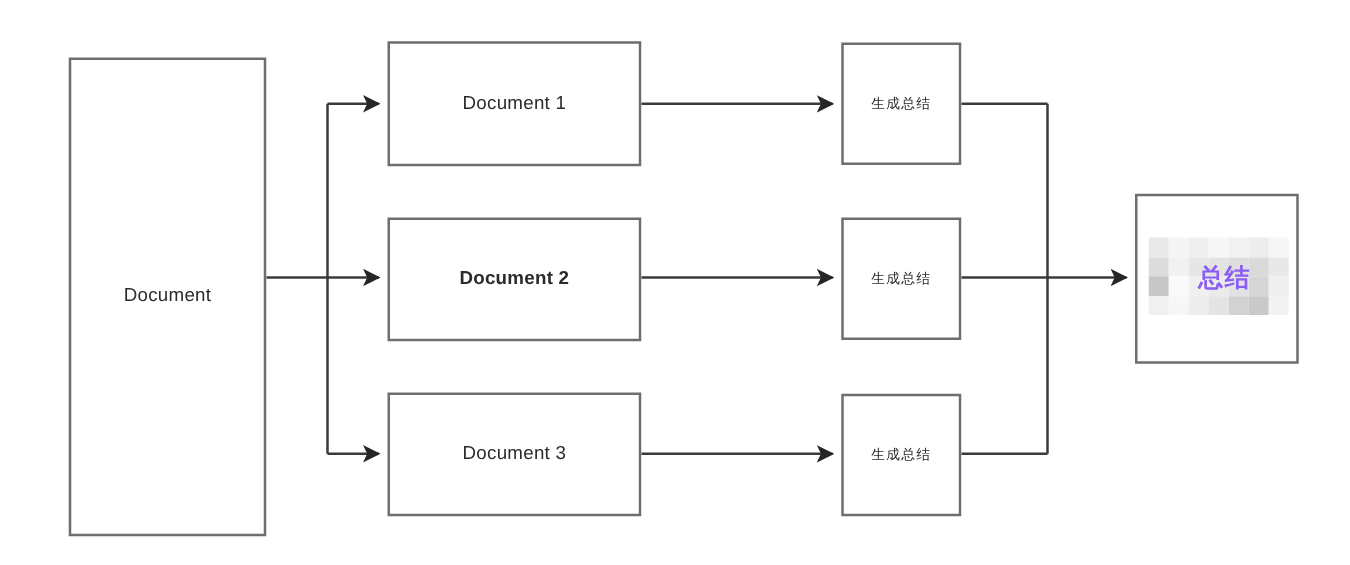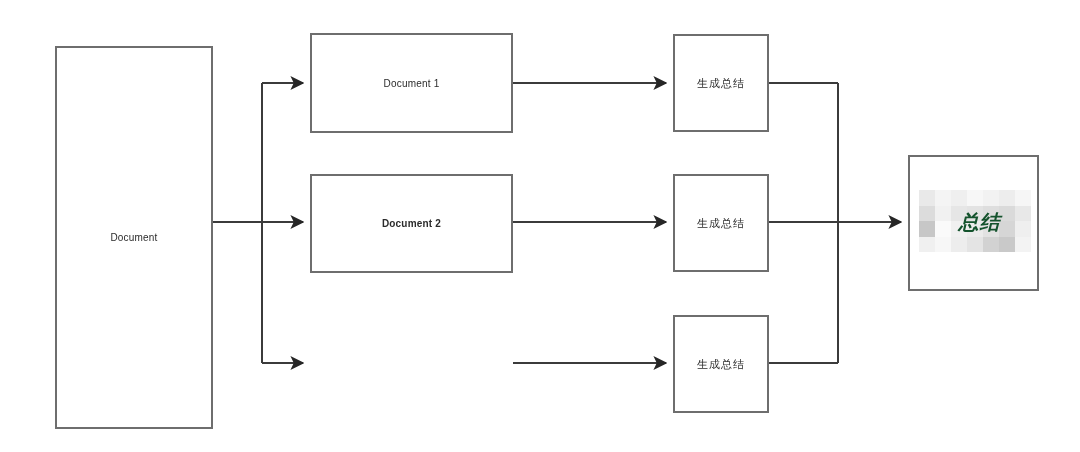--- a/index.html
+++ b/index.html
@@ -30,21 +30,21 @@
     border: 2px solid #6e6e6e;
     background: #ffffff;
     display: flex;
     align-items: center;
     justify-content: center;
     color: #2b2b2b;
     letter-spacing: 0.2px;
     z-index: 3;
   }
   .node-label {
-    font-size: 10px;
+    font-size: 15px;
     line-height: 1.1;
     white-space: nowrap;
   }
   .node-cn .node-label {
     font-size: 11px;
     letter-spacing: 1px;
   }
   
   #node-source {
     left: 55px;
@@ -87,24 +87,23 @@
     grid-template-columns: repeat(7, 1fr);
     grid-template-rows: repeat(4, 1fr);
     z-index: 1;
   }
   .mosaic i { display: block; }
   .final-text {
     position: relative;
     z-index: 2;
     font-size: 20px;
     font-weight: 600;
-    color: #14532d;
+    color: #8b5cf6;
     letter-spacing: 1px;
     transform: translate(6px, -1px);
-    font-style: italic;
   }
 </style>
 </head>
 <body>
 
 <div id="canvas">
 
   <svg id="svg-layer" viewBox="0 0 1080 452" xmlns="http://www.w3.org/2000/svg">
     <defs>
       <marker id="arrow" viewBox="0 0 10 10" refX="9" refY="5" markerWidth="7" markerHeight="7" orient="auto-start-reverse">
@@ -135,20 +134,23 @@
 
   <div class="node" id="node-source">
     <span class="node-label">Document</span>
   </div>
 
   <div class="node" id="node-doc1">
     <span class="node-label">Document 1</span>
   </div>
   <div class="node" id="node-doc2">
     <span class="node-label">Document 2</span>
+  </div>
+  <div class="node" id="node-doc3">
+    <span class="node-label">Document 3</span>
   </div>
 
   <div class="node node-cn" id="node-sum1">
     <span class="node-label">生成总结</span>
   </div>
   <div class="node node-cn" id="node-sum2">
     <span class="node-label">生成总结</span>
   </div>
   <div class="node node-cn" id="node-sum3">
     <span class="node-label">生成总结</span>

